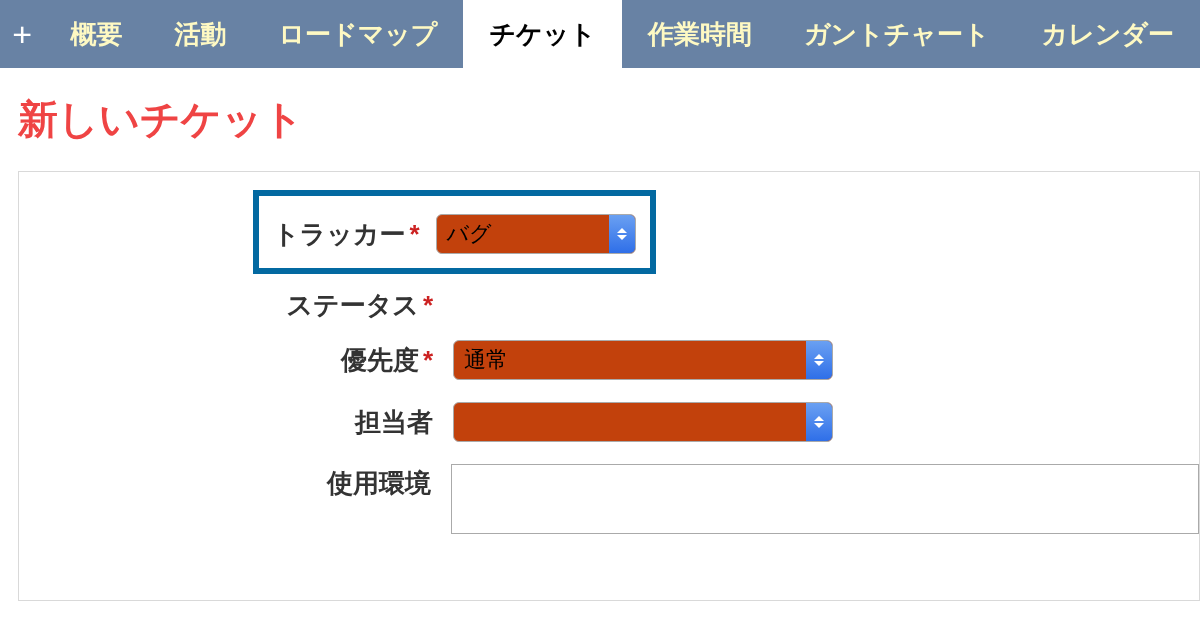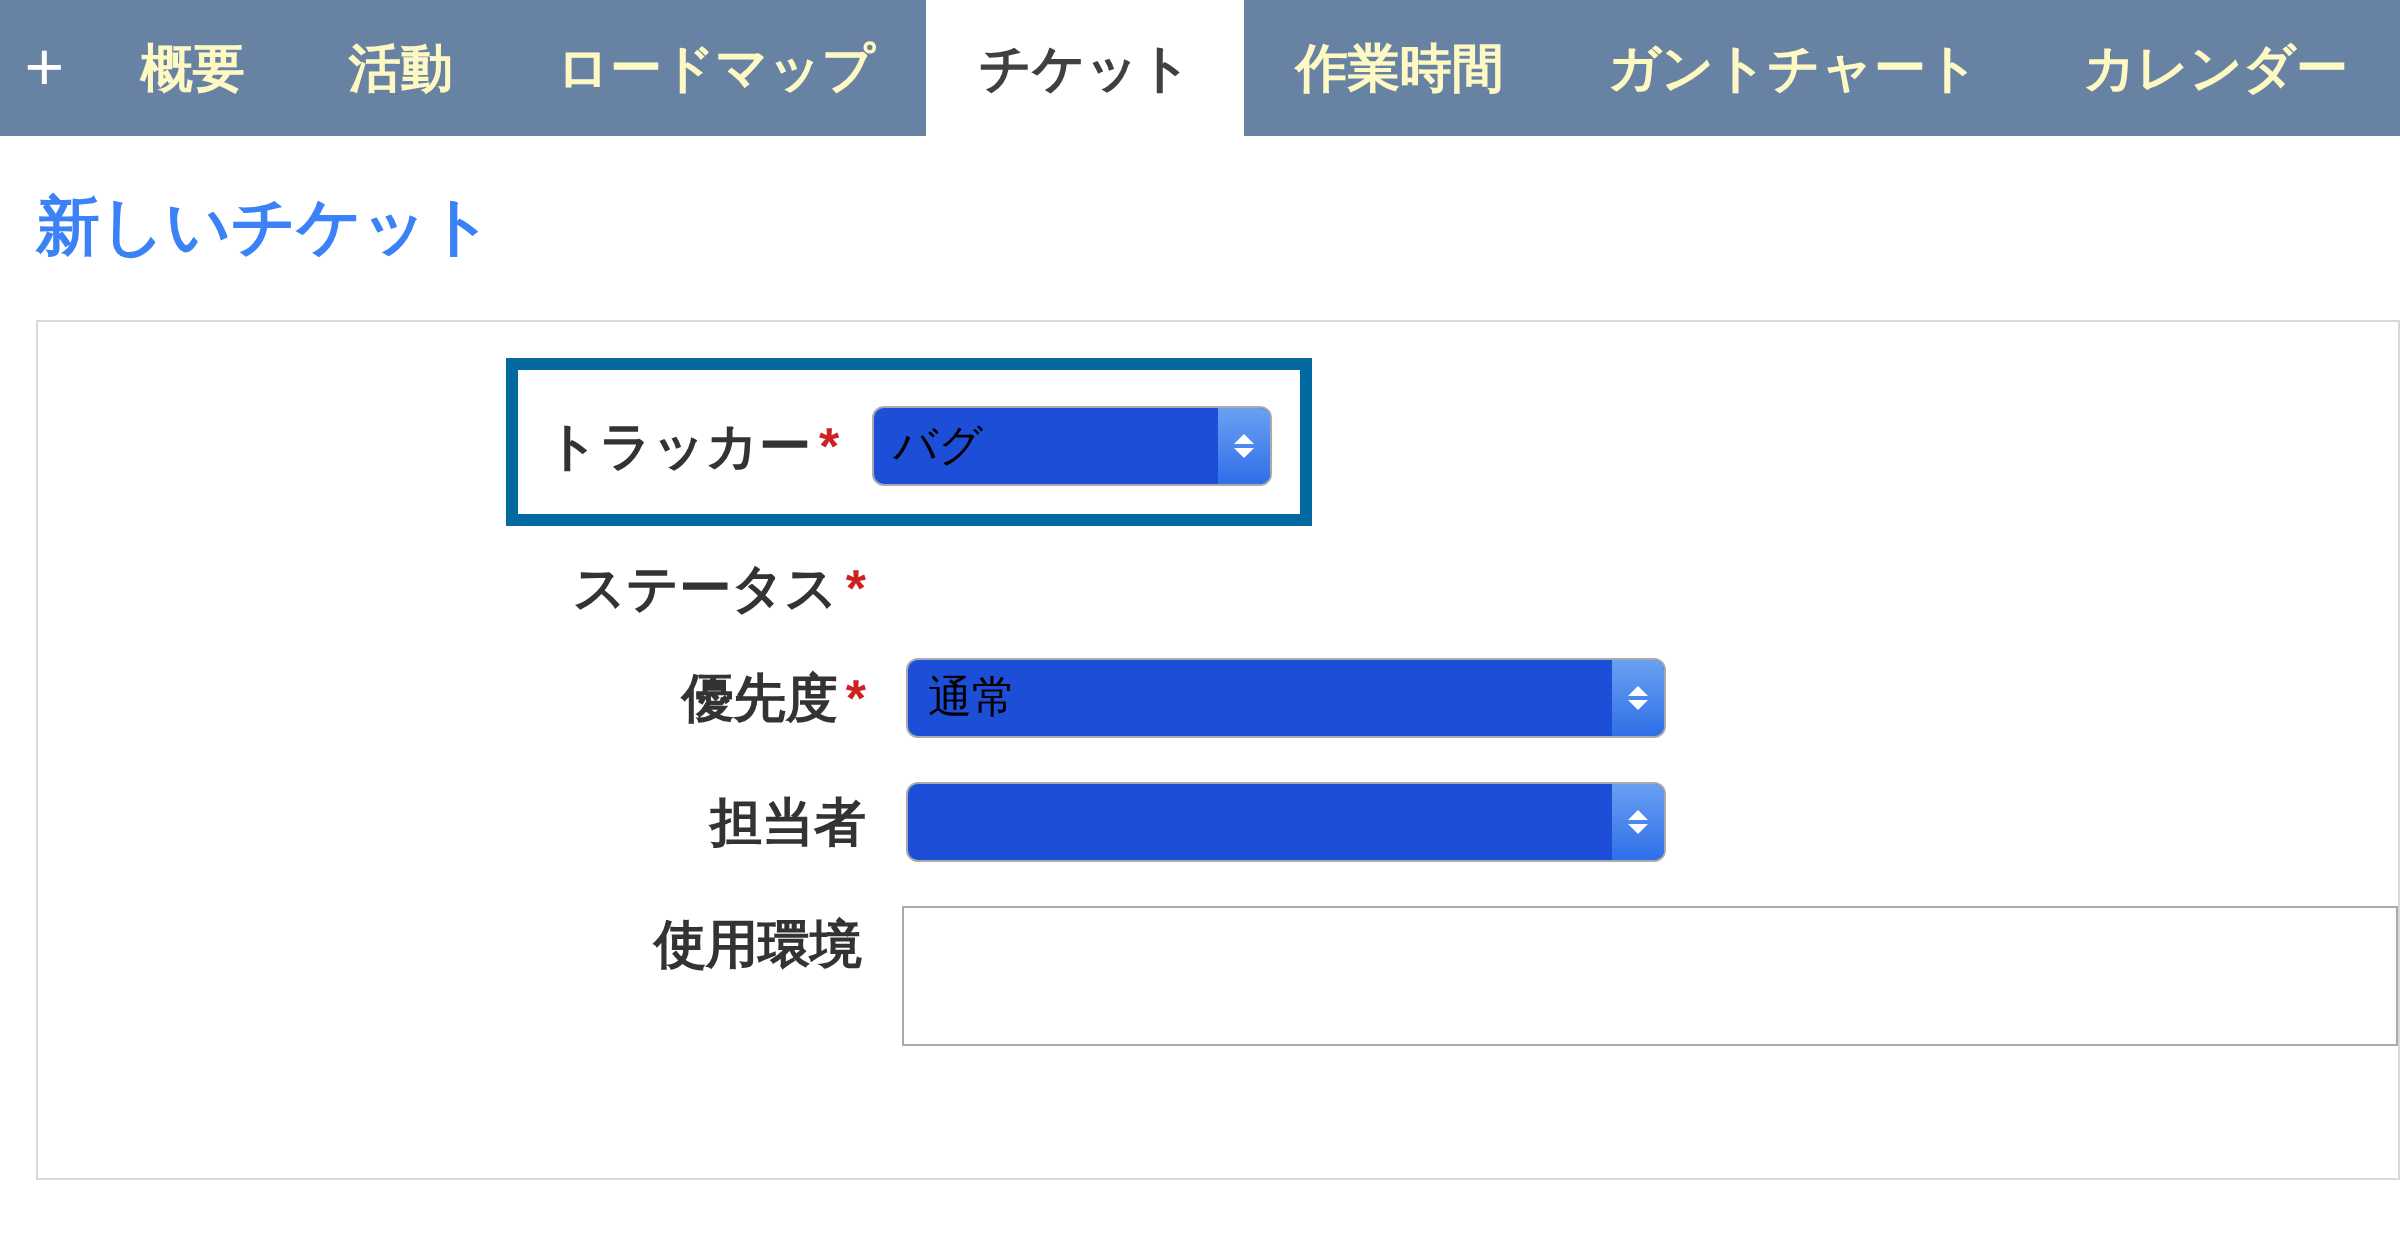--- a/index.html
+++ b/index.html
@@ -32,26 +32,26 @@
       justify-content: center;
       color: #fef9c3;
       font-size: 26px;
       font-weight: 700;
       padding: 0 26px;
       cursor: pointer;
       white-space: nowrap;
     }
     .tab.active {
       background: #ffffff;
-      color: #404040;
+      color: #000000;
     }
     .page-title {
-      font-size: 32px;
-      font-weight: 700;
-      color: #3b82f6;
+      font-size: 40px;
+      font-weight: 700;
+      color: #ef4444;
       padding: 24px 18px 18px 18px;
     }
     .form-panel {
       border: 1px solid #d9d9d9;
       margin: 6px 0 0 18px;
       padding-top: 18px;
       width: 1182px;
       height: 430px;
     }
     .form-row {
@@ -77,21 +77,21 @@
     }
     .value-cell {
       padding-left: 14px;
     }
     .select-box {
       display: inline-flex;
       align-items: center;
       justify-content: space-between;
       border: 1px solid #aaa;
       border-radius: 6px;
-      background: #1d4ed8;
+      background: #c2410c;
       height: 40px;
       font-size: 22px;
       padding-left: 10px;
       overflow: hidden;
       cursor: pointer;
     }
     .select-box .sel-text { padding-right: 10px; }
     .select-arrow {
       width: 26px;
       height: 100%;

